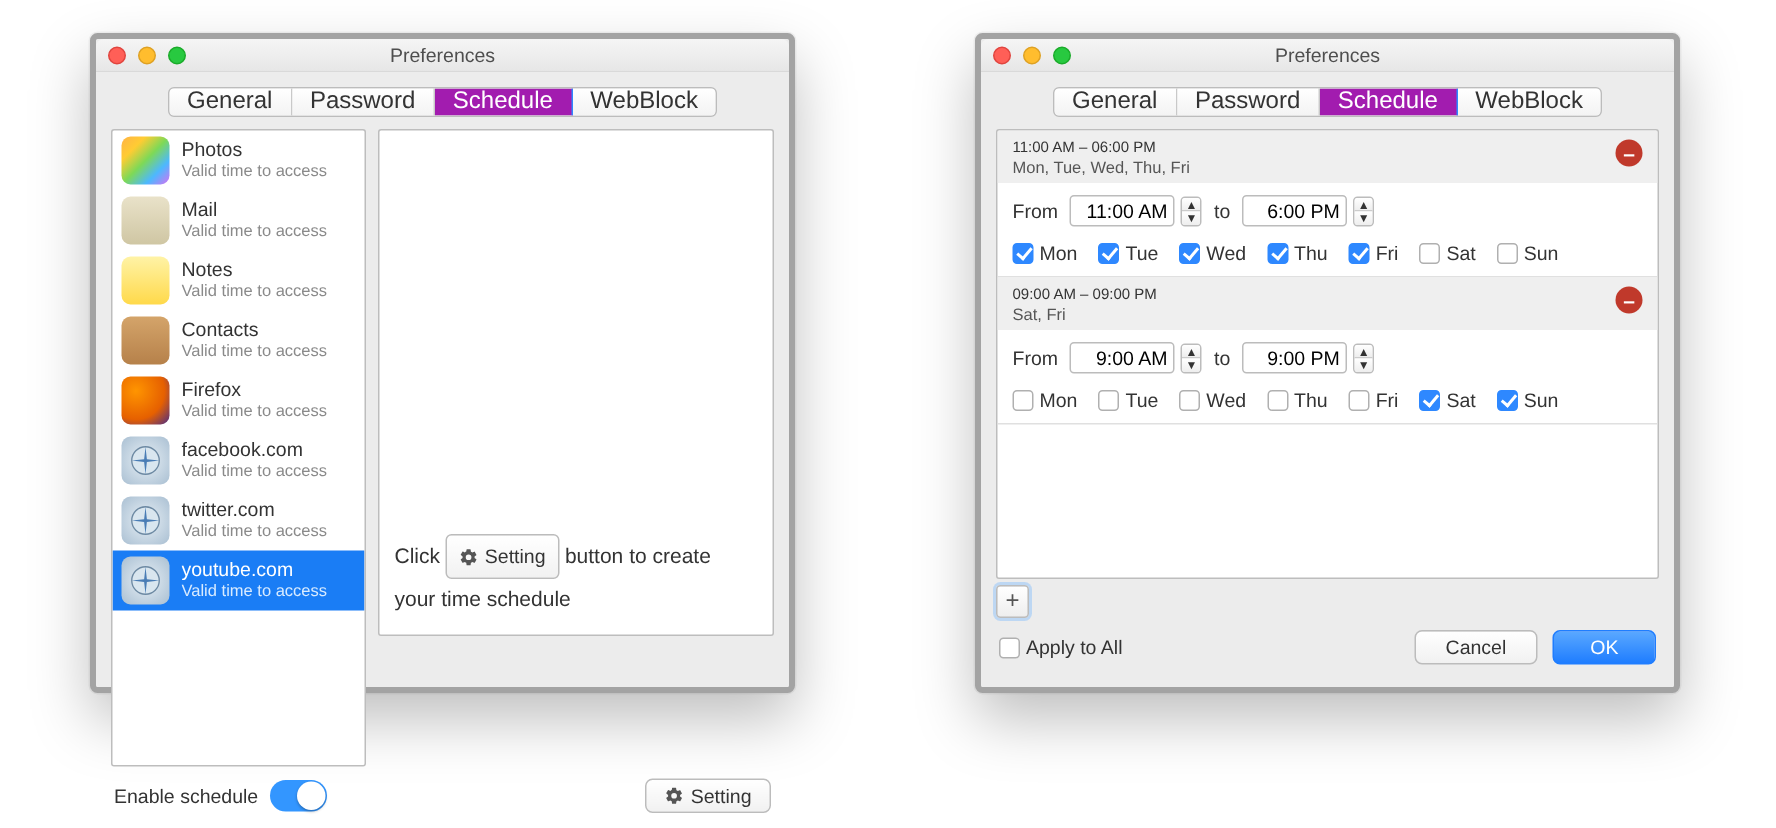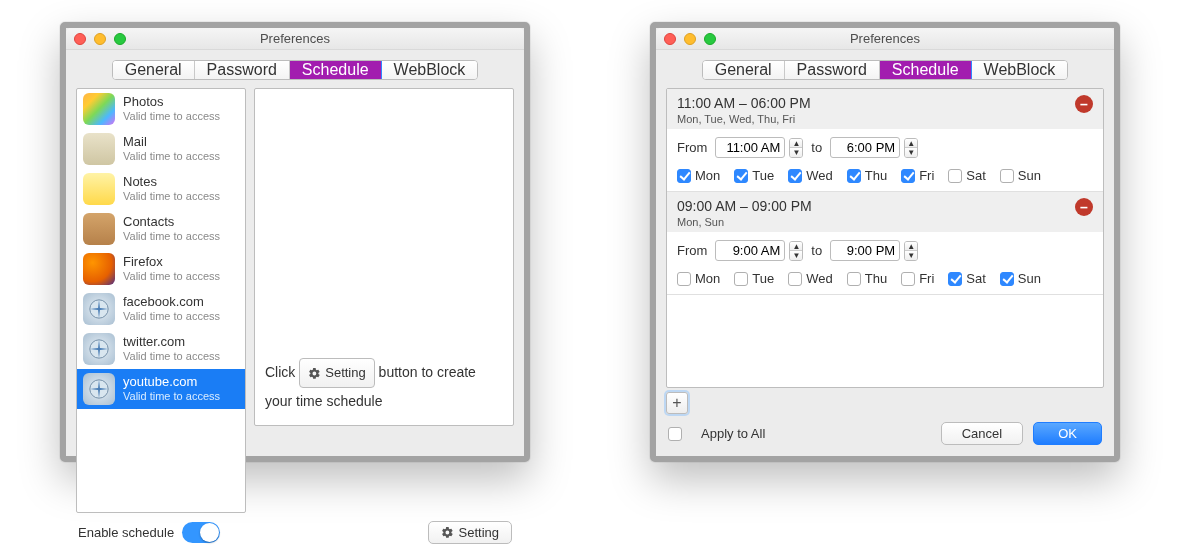--- a/index.html
+++ b/index.html
@@ -9,21 +9,21 @@
     background: #fff;
     color: #333;
     width: 1184px;
     height: 552px;
     position: relative;
   }
   .window {
     position: absolute;
     width: 470px;
     background: #ececec;
-    border: 6px solid #a3a3a3;
+    border: 4px solid #a3a3a3;
     border-radius: 5px;
     box-shadow: 0 18px 40px rgba(0,0,0,0.25), 0 0 0 1px rgba(0,0,0,0.05);
   }
   .window.left { left: 60px; top: 22px; height: 440px; }
   .window.right { left: 650px; top: 22px; height: 440px; }
   .titlebar {
     height: 22px;
     display: flex;
     align-items: center;
     padding: 0 8px;
@@ -104,21 +104,21 @@
   .mac-btn.primary { background: linear-gradient(#5aa8ff,#1f7dff); color:#fff; border-color:#1f7dff; padding:3px 24px;}
   
   .sched-area {
     border: 1px solid #bdbdbd; background: #fff; border-radius: 2px; height:300px;
     overflow:auto;
   }
   .sched-block { border-bottom: 1px solid #e0e0e0; }
   .sched-header {
     background: #efefef; padding: 6px 10px 4px; display:flex; justify-content:space-between; align-items:flex-start;
   }
-  .sched-header .times { font-size: 14px; }
+  .sched-header .times { font-size: 10px; }
   .sched-header .days { font-size: 11px; color: #555; margin-top:2px;}
   .remove-btn {
     width:18px; height:18px; border-radius:50%; background:#c0392b; color:#fff;
     display:flex; align-items:center; justify-content:center; font-weight:bold; font-size:14px; line-height:1;
   }
   .sched-body { padding: 8px 10px; }
   .time-row { display:flex; align-items:center; gap:8px; font-size:13px;}
   .stepper {
     display:flex; align-items:center;
   }
@@ -146,21 +146,21 @@
   }
   .add-row { padding:4px 0 2px; }
   .add-btn {
     width:22px; height:22px; border:1px solid #bcbcbc; border-radius:3px;
     background:linear-gradient(#fff,#eee); display:flex; align-items:center; justify-content:center;
     font-size:16px; color:#555; box-shadow: 0 0 0 2px #79b8ff66;
   }
   .footer-row {
     display:flex; justify-content:space-between; align-items:center; padding:6px 2px 2px;
   }
-  .footer-row .left-side { display:flex; align-items:center; gap:19px;}
+  .footer-row .left-side { display:flex; align-items:center; gap:4px;}
   .footer-row .right-side { display:flex; gap:10px;}
   svg.gear { width:13px; height:13px; }
 </style>
 </head>
 <body>
 
 <div class="window left">
   <div class="titlebar">
     <div class="traffic">
       <span class="tl-red"></span>
@@ -355,21 +355,21 @@
                 <span class="cb"></span>
                 <span>Sun</span>
               </span>
             </div>
           </div>
         </div>
         <div class="sched-block">
           <div class="sched-header">
             <div>
               <div class="times">09:00 AM  –  09:00 PM</div>
-              <div class="days">Mon, Sun</div>
+              <div class="days">Sat, Fri</div>
             </div>
             <div class="remove-btn">–</div>
           </div>
           <div class="sched-body">
             <div class="time-row">
               <span>From</span>
               <span class="stepper">
                 <input value="9:00 AM" style="">
                 <span class="arrows">
                   <span>▲</span>

